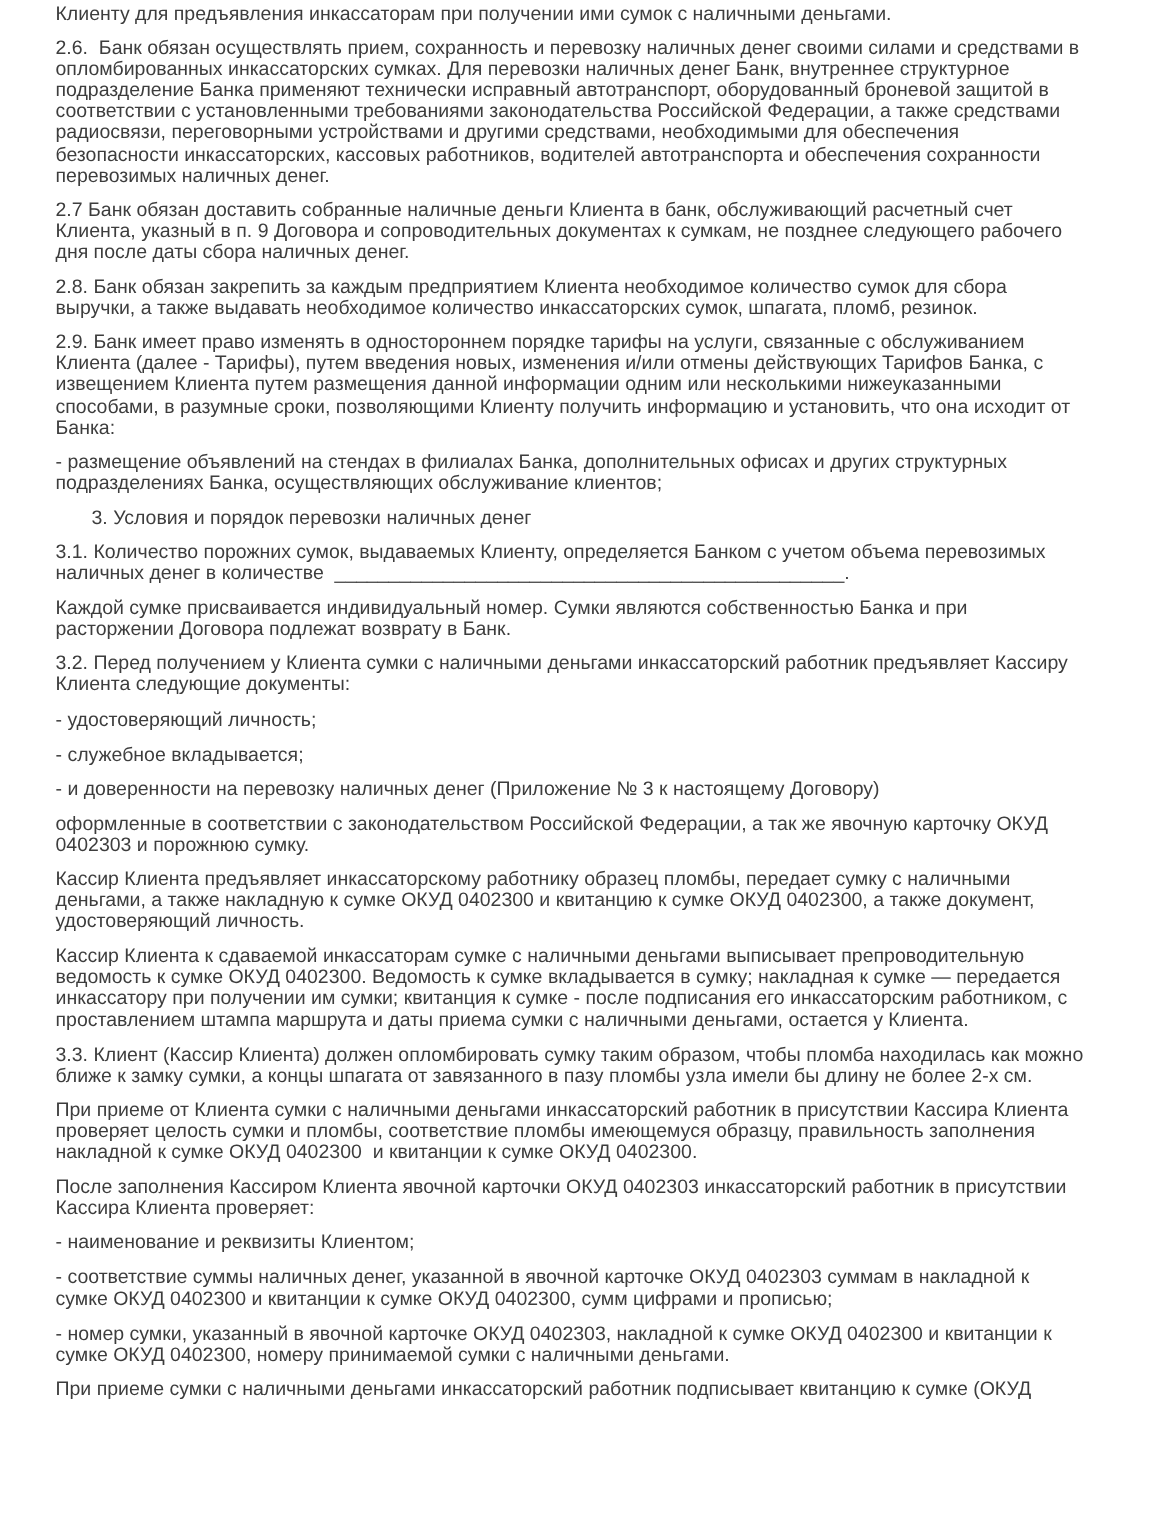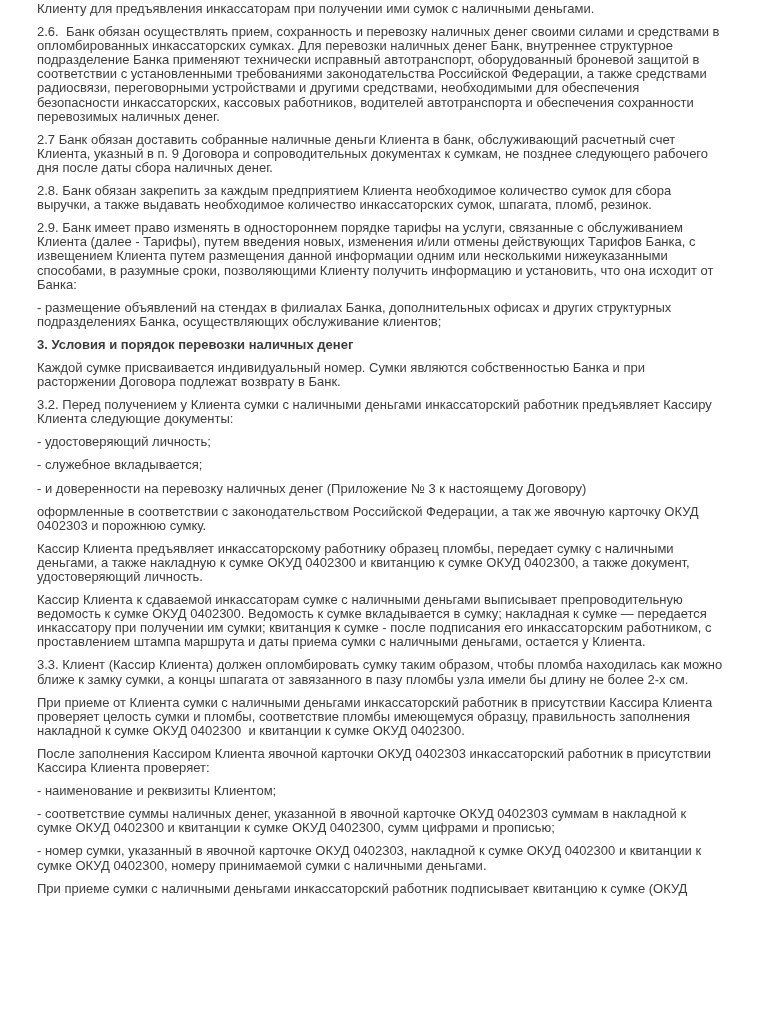--- a/index.html
+++ b/index.html
@@ -18,34 +18,36 @@
       line-height: 14.1px;
       color: #3d3d3d;
       overflow: hidden;
     }
     .para {
       margin: 0 0 9px 0;
       white-space: pre-wrap;
       word-wrap: break-word;
     }
     .para.heading {
-      font-weight: 700;
+      font-weight: 400;
+      margin-left: 24px;
     }
   </style>
 </head>
 <body>
 
 <div class="page">
   <p class="para">Клиенту для предъявления инкассаторам при получении ими сумок с наличными деньгами.</p>
   <p class="para">2.6.  Банк обязан осуществлять прием, сохранность и перевозку наличных денег своими силами и средствами в опломбированных инкассаторских сумках. Для перевозки наличных денег Банк, внутреннее структурное подразделение Банка применяют технически исправный автотранспорт, оборудованный броневой защитой в соответствии с установленными требованиями законодательства Российской Федерации, а также средствами радиосвязи, переговорными устройствами и другими средствами, необходимыми для обеспечения безопасности инкассаторских, кассовых работников, водителей автотранспорта и обеспечения сохранности перевозимых наличных денег.</p>
   <p class="para">2.7 Банк обязан доставить собранные наличные деньги Клиента в банк, обслуживающий расчетный счет Клиента, указный в п. 9 Договора и сопроводительных документах к сумкам, не позднее следующего рабочего дня после даты сбора наличных денег.</p>
   <p class="para">2.8. Банк обязан закрепить за каждым предприятием Клиента необходимое количество сумок для сбора выручки, а также выдавать необходимое количество инкассаторских сумок, шпагата, пломб, резинок.</p>
   <p class="para">2.9. Банк имеет право изменять в одностороннем порядке тарифы на услуги, связанные с обслуживанием Клиента (далее - Тарифы), путем введения новых, изменения и/или отмены действующих Тарифов Банка, с извещением Клиента путем размещения данной информации одним или несколькими нижеуказанными способами, в разумные сроки, позволяющими Клиенту получить информацию и установить, что она исходит от Банка:</p>
   <p class="para">- размещение объявлений на стендах в филиалах Банка, дополнительных офисах и других структурных подразделениях Банка, осуществляющих обслуживание клиентов;</p>
   <p class="para heading">3. Условия и порядок перевозки наличных денег</p>
+  <p class="para">3.1. Количество порожних сумок, выдаваемых Клиенту, определяется Банком с учетом объема перевозимых наличных денег в количестве  _______________________________________________.</p>
   <p class="para">Каждой сумке присваивается индивидуальный номер. Сумки являются собственностью Банка и при расторжении Договора подлежат возврату в Банк.</p>
   <p class="para">3.2. Перед получением у Клиента сумки с наличными деньгами инкассаторский работник предъявляет Кассиру Клиента следующие документы:</p>
   <p class="para">- удостоверяющий личность;</p>
   <p class="para">- служебное вкладывается;</p>
   <p class="para">- и доверенности на перевозку наличных денег (Приложение № 3 к настоящему Договору)</p>
   <p class="para">оформленные в соответствии с законодательством Российской Федерации, а так же явочную карточку ОКУД 0402303 и порожнюю сумку.</p>
   <p class="para">Кассир Клиента предъявляет инкассаторскому работнику образец пломбы, передает сумку с наличными деньгами, а также накладную к сумке ОКУД 0402300 и квитанцию к сумке ОКУД 0402300, а также документ, удостоверяющий личность.</p>
   <p class="para">Кассир Клиента к сдаваемой инкассаторам сумке с наличными деньгами выписывает препроводительную ведомость к сумке ОКУД 0402300. Ведомость к сумке вкладывается в сумку; накладная к сумке — передается инкассатору при получении им сумки; квитанция к сумке - после подписания его инкассаторским работником, с проставлением штампа маршрута и даты приема сумки с наличными деньгами, остается у Клиента.</p>
   <p class="para">3.3. Клиент (Кассир Клиента) должен опломбировать сумку таким образом, чтобы пломба находилась как можно ближе к замку сумки, а концы шпагата от завязанного в пазу пломбы узла имели бы длину не более 2-х см.</p>
   <p class="para">При приеме от Клиента сумки с наличными деньгами инкассаторский работник в присутствии Кассира Клиента проверяет целость сумки и пломбы, соответствие пломбы имеющемуся образцу, правильность заполнения накладной к сумке ОКУД 0402300  и квитанции к сумке ОКУД 0402300.</p>

